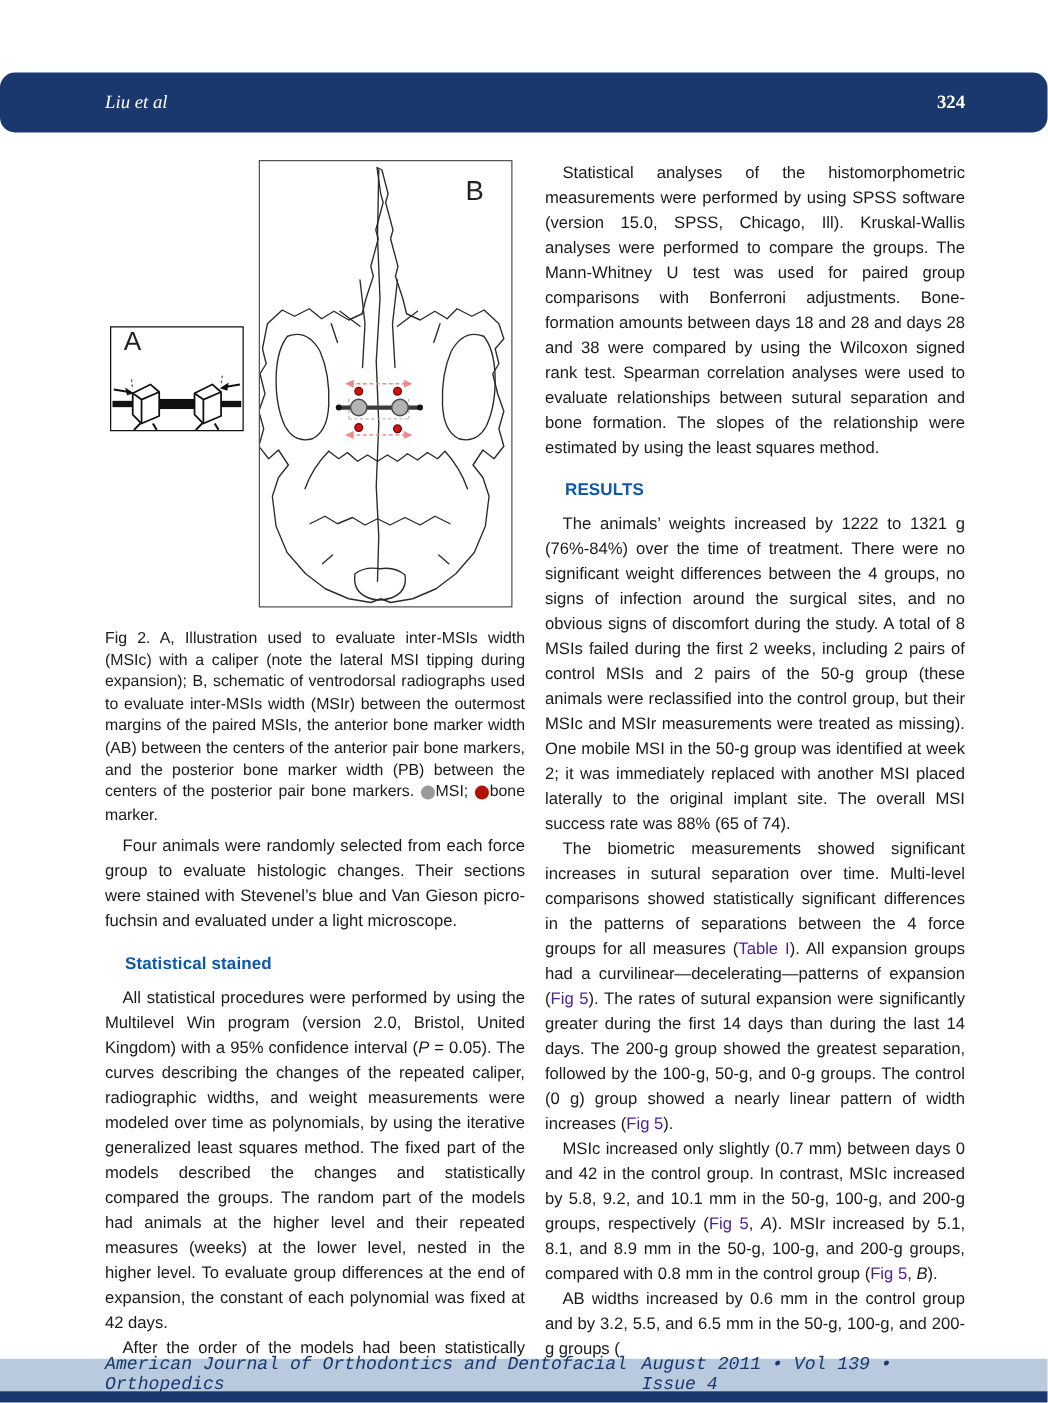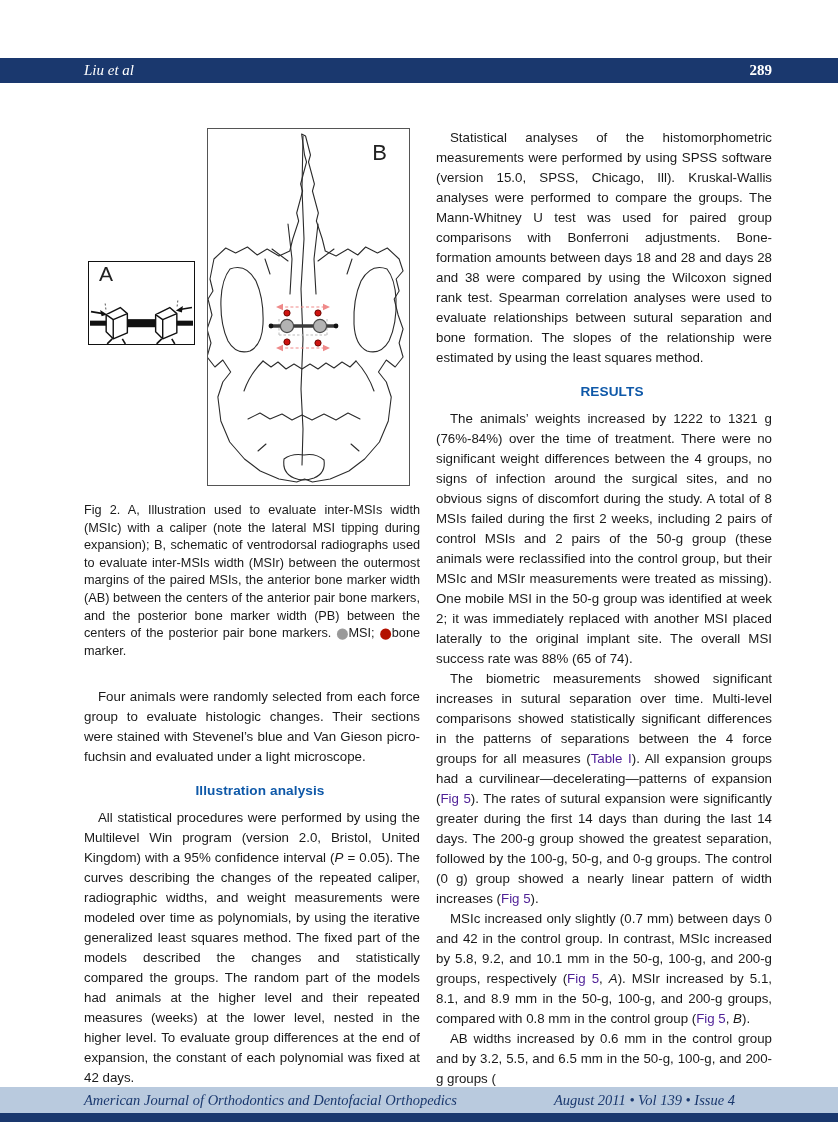--- a/index.html
+++ b/index.html
@@ -2,44 +2,44 @@
 <html><head>
 <meta charset="utf-8">
 <style>
   html,body{margin:0;padding:0;}
   body{
     width:838px;height:1122px;background:#ffffff;position:relative;
     font-family:"Liberation Sans",sans-serif;color:#1a1a1a;overflow:hidden;
   }
   
   .runhead{
-    position:absolute;left:0;top:58px;width:838px;height:25px;
+    position:absolute;left:0;top:58px;width:838px;height:48px;
     background:#1a386e;display:flex;align-items:center;justify-content:space-between;
-    box-sizing:border-box;padding:0 66px 0 84px;color:#ffffff;
+    box-sizing:border-box;padding:0 66px 0 84px;color:#ffffff;border-radius:12px;
   }
   .runhead .author{font-family:"Liberation Serif",serif;font-style:italic;font-size:15px;}
   .runhead .pageno{font-family:"Liberation Serif",serif;font-weight:bold;font-size:15px;}
   .footbar{
     position:absolute;left:0;top:1087px;width:838px;height:26px;
     background:#b9cade;display:flex;align-items:center;justify-content:space-between;
     box-sizing:border-box;padding:0 103px 0 84px;color:#1a386e;
-    font-family:Liberation Serif, serif;font-style:italic;font-size:14.5px;
+    font-family:Liberation Mono, monospace;font-style:italic;font-size:14.5px;
   }
   .botstrip{position:absolute;left:0;top:1113px;width:838px;height:9px;background:#1a386e;}
   
   .content{
     position:absolute;left:84px;top:128px;width:688px;
     display:flex;gap:16px;
   }
   .col{width:336px;font-size:13.3px;line-height:20px;text-align:justify;}
   .col p{margin:0;}
   .col p.ind{text-indent:14px;}
   h3.blue{
     color:#0e58a8;font-size:13.6px;font-weight:bold;margin:14px 0 7px 16px;
-    text-align:center;letter-spacing:.1px;
+    text-align:left;letter-spacing:.1px;
   }
   
   .s-b{font-weight:normal;}
   .s-i{font-style:italic;}
   .s-link{color:#4c1d95;}
   .s-msi-sym{color:#9a9a9a;font-size:11px;}
   .s-bm-sym{color:#b31100;font-size:11px;}
   
   .figwrap{position:relative;height:374px;}
   .panelA{position:absolute;left:4px;top:133px;width:107px;height:84px;border:1.5px solid #111;box-sizing:border-box;}
@@ -47,21 +47,21 @@
   .panelA svg,.panelB svg{display:block;width:100%;height:100%;}
   .figletterA{position:absolute;left:10px;top:2px;font-size:21px;color:#222;}
   .figletterB{position:absolute;right:22px;top:14px;font-size:22px;color:#222;}
   .caption{font-size:12.7px;line-height:17.6px;text-align:justify;margin-top:16px;}
 </style>
 </head>
 <body>
 
 <div class="runhead">
   <span class="author">Liu et al</span>
-  <span class="pageno">289</span>
+  <span class="pageno">324</span>
 </div>
 
 <div class="content">
 
   <div class="col">
 
     <div class="figwrap">
 
       <div class="panelA">
         <span class="figletterA">A</span>
@@ -168,23 +168,23 @@
             <circle cx="110" cy="184" r="3.1"></circle>
             <circle cx="79" cy="213" r="3.1"></circle>
             <circle cx="110" cy="214" r="3.1"></circle>
           </g>
         </svg>
       </div>
     </div>
 
     <p class="caption"><span class="s-b">Fig 2. </span><span class="s-b">A,</span><span> Illustration used to evaluate inter-MSIs width (MSIc) with a caliper (note the lateral MSI tipping during expansion); </span><span class="s-b">B,</span><span> schematic of ventrodorsal radiographs used to evaluate inter-MSIs width (MSIr) between the outermost margins of the paired MSIs, the anterior bone marker width (AB) between the centers of the anterior pair bone markers, and the posterior bone marker width (PB) between the centers of the posterior pair bone markers. </span><span class="s-msi-sym">⬤</span><span>MSI; </span><span class="s-bm-sym">⬤</span><span>bone marker.</span></p>
 
-    <p class="ind" style="margin-top:27px;"><span>Four animals were randomly selected from each force group to evaluate histologic changes. Their sections were stained with Stevenel’s blue and Van Gieson picro-fuchsin and evaluated under a light microscope.</span></p>
-
-    <h3 class="blue">Illustration analysis</h3>
+    <p class="ind" style="margin-top:6px;"><span>Four animals were randomly selected from each force group to evaluate histologic changes. Their sections were stained with Stevenel’s blue and Van Gieson picro-fuchsin and evaluated under a light microscope.</span></p>
+
+    <h3 class="blue">Statistical stained</h3>
 
     <p class="ind"><span>All statistical procedures were performed by using the Multilevel Win program (version 2.0, Bristol, United Kingdom) with a 95% confidence interval (</span><span class="s-i">P</span><span> = 0.05). The curves describing the changes of the repeated caliper, radiographic widths, and weight measurements were modeled over time as polynomials, by using the iterative generalized least squares method. The fixed part of the models described the changes and statistically compared the groups. The random part of the models had animals at the higher level and their repeated measures (weeks) at the lower level, nested in the higher level. To evaluate group differences at the end of expansion, the constant of each polynomial was fixed at 42 days.</span></p>
     <p class="ind"><span>After the order of the models had been statistically verified, the residuals of each animal’s curves were</span></p>
   </div>
 
   <div class="col">
     <p class="ind"><span>Statistical analyses of the histomorphometric measurements were performed by using SPSS software (version 15.0, SPSS, Chicago, Ill). Kruskal-Wallis analyses were performed to compare the groups. The Mann-Whitney U test was used for paired group comparisons with Bonferroni adjustments. Bone-formation amounts between days 18 and 28 and days 28 and 38 were compared by using the Wilcoxon signed rank test. Spearman correlation analyses were used to evaluate relationships between sutural separation and bone formation. The slopes of the relationship were estimated by using the least squares method.</span></p>
 
     <h3 class="blue">RESULTS</h3>
 

